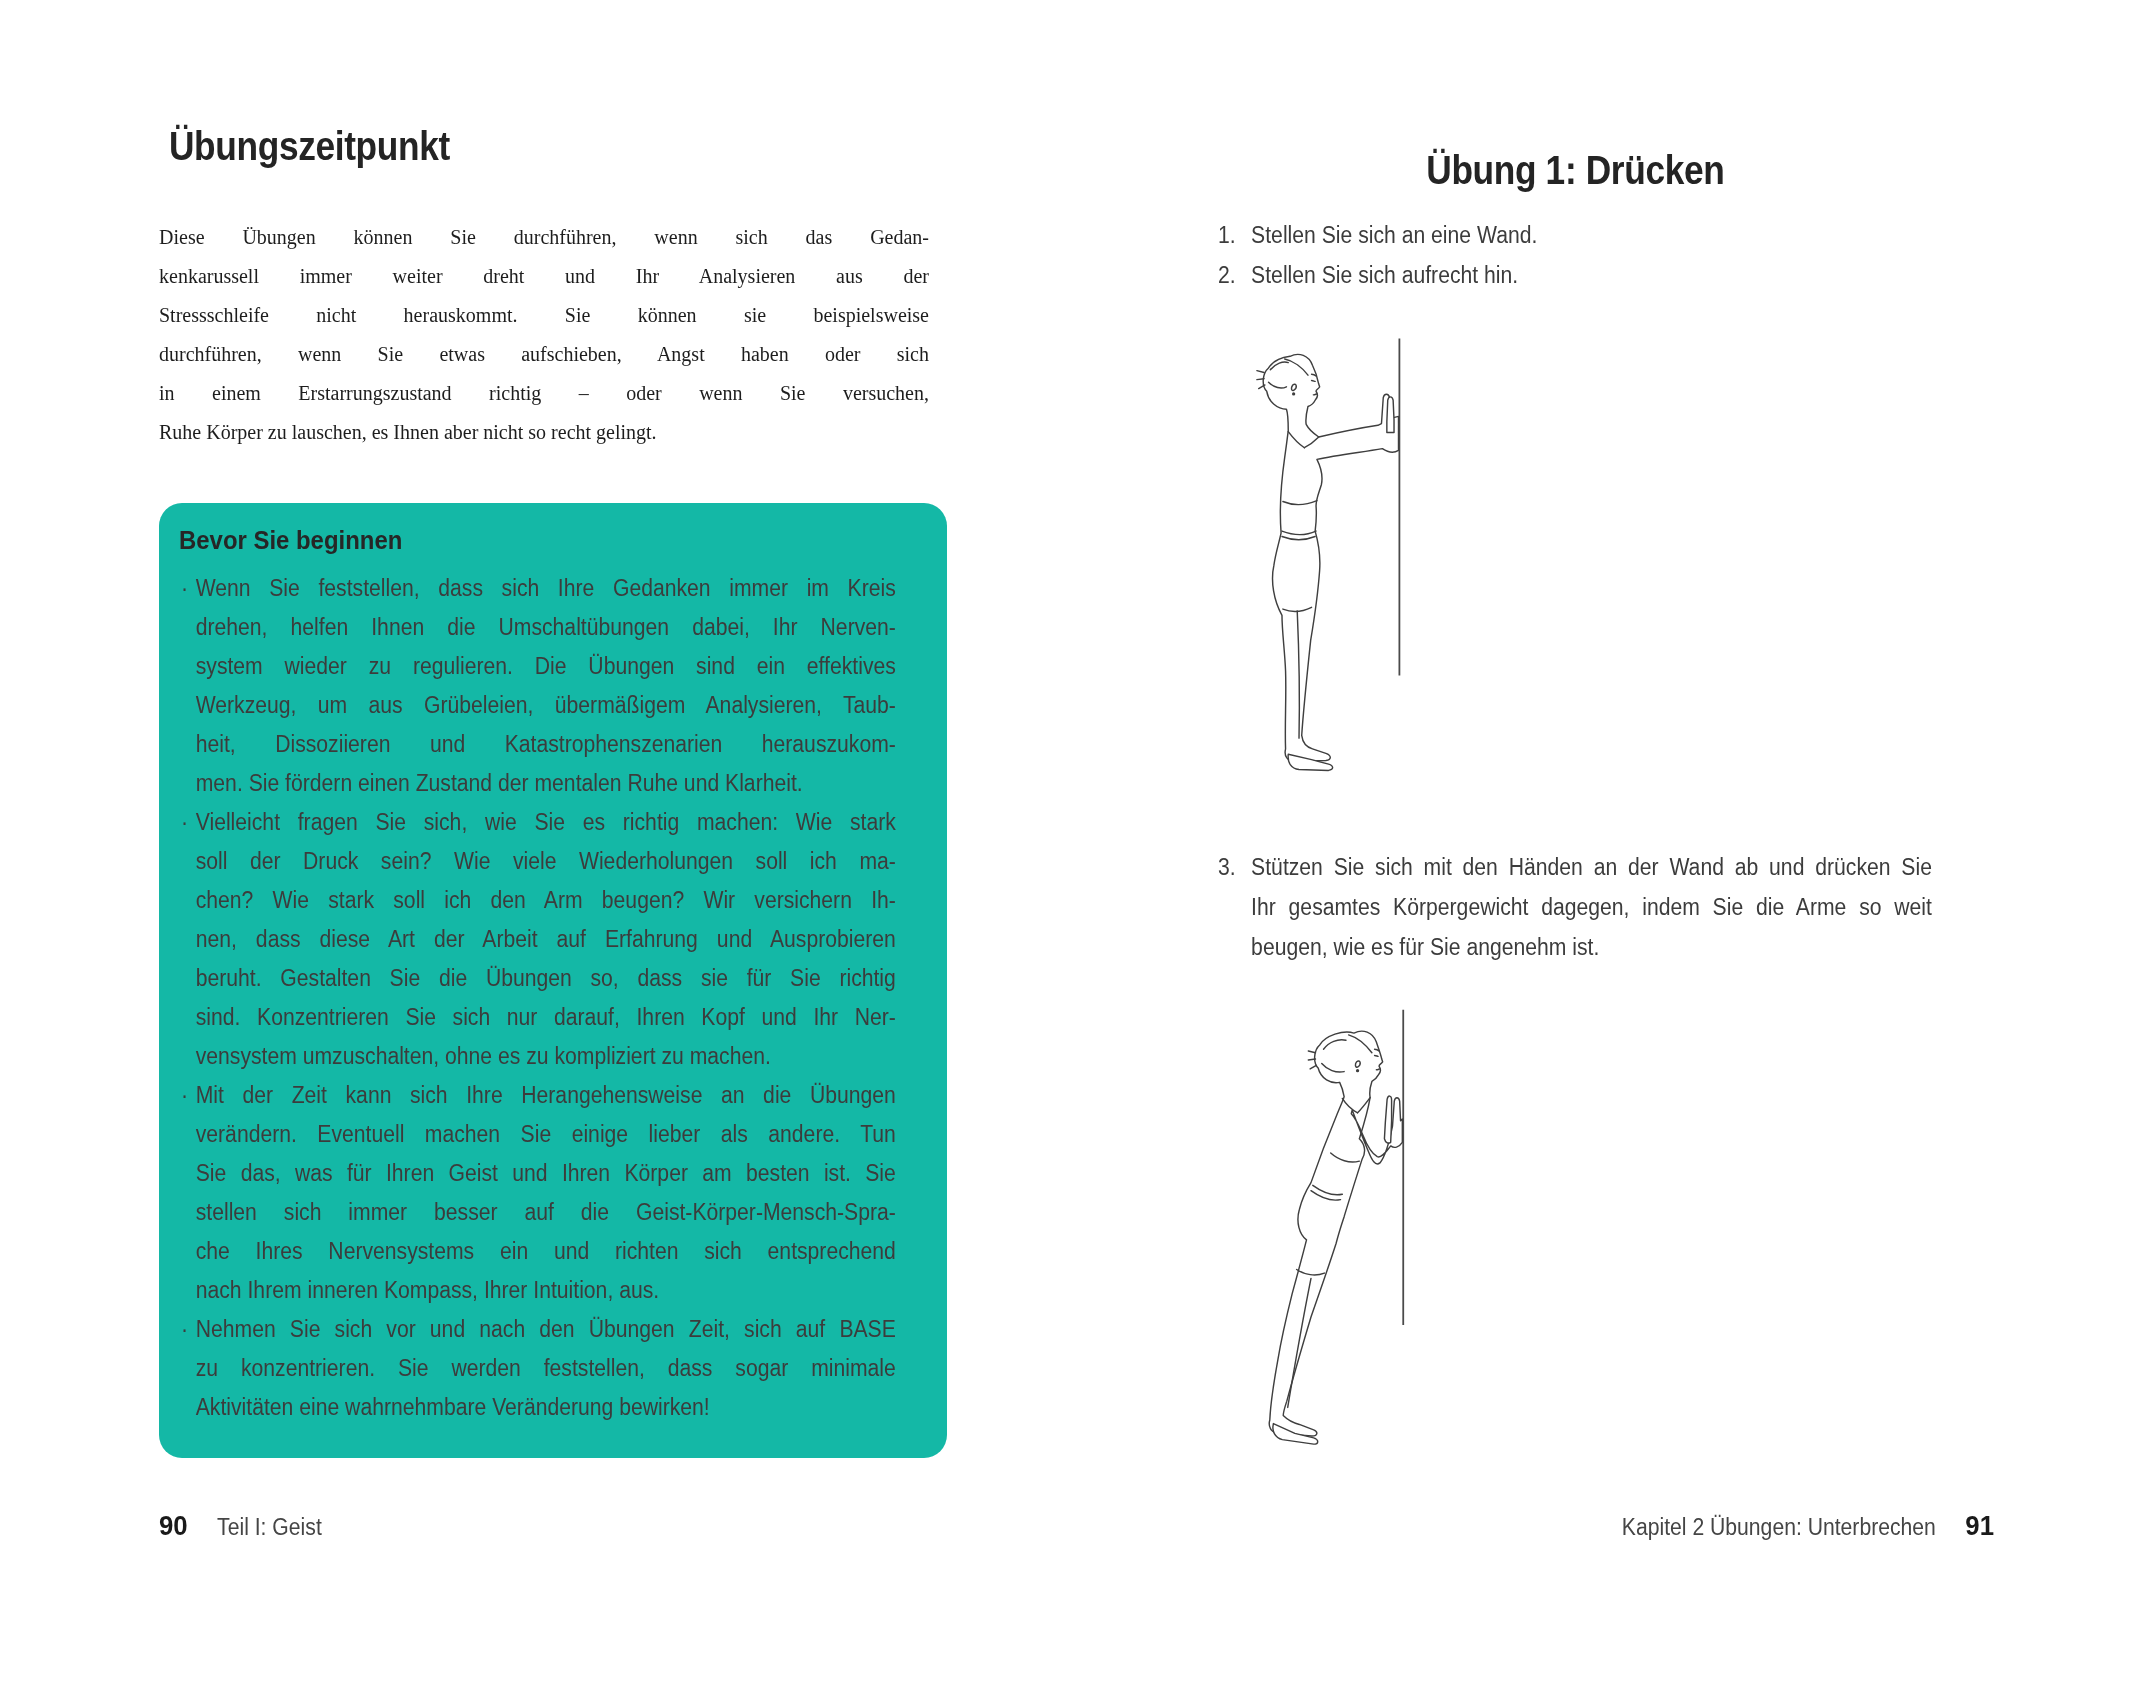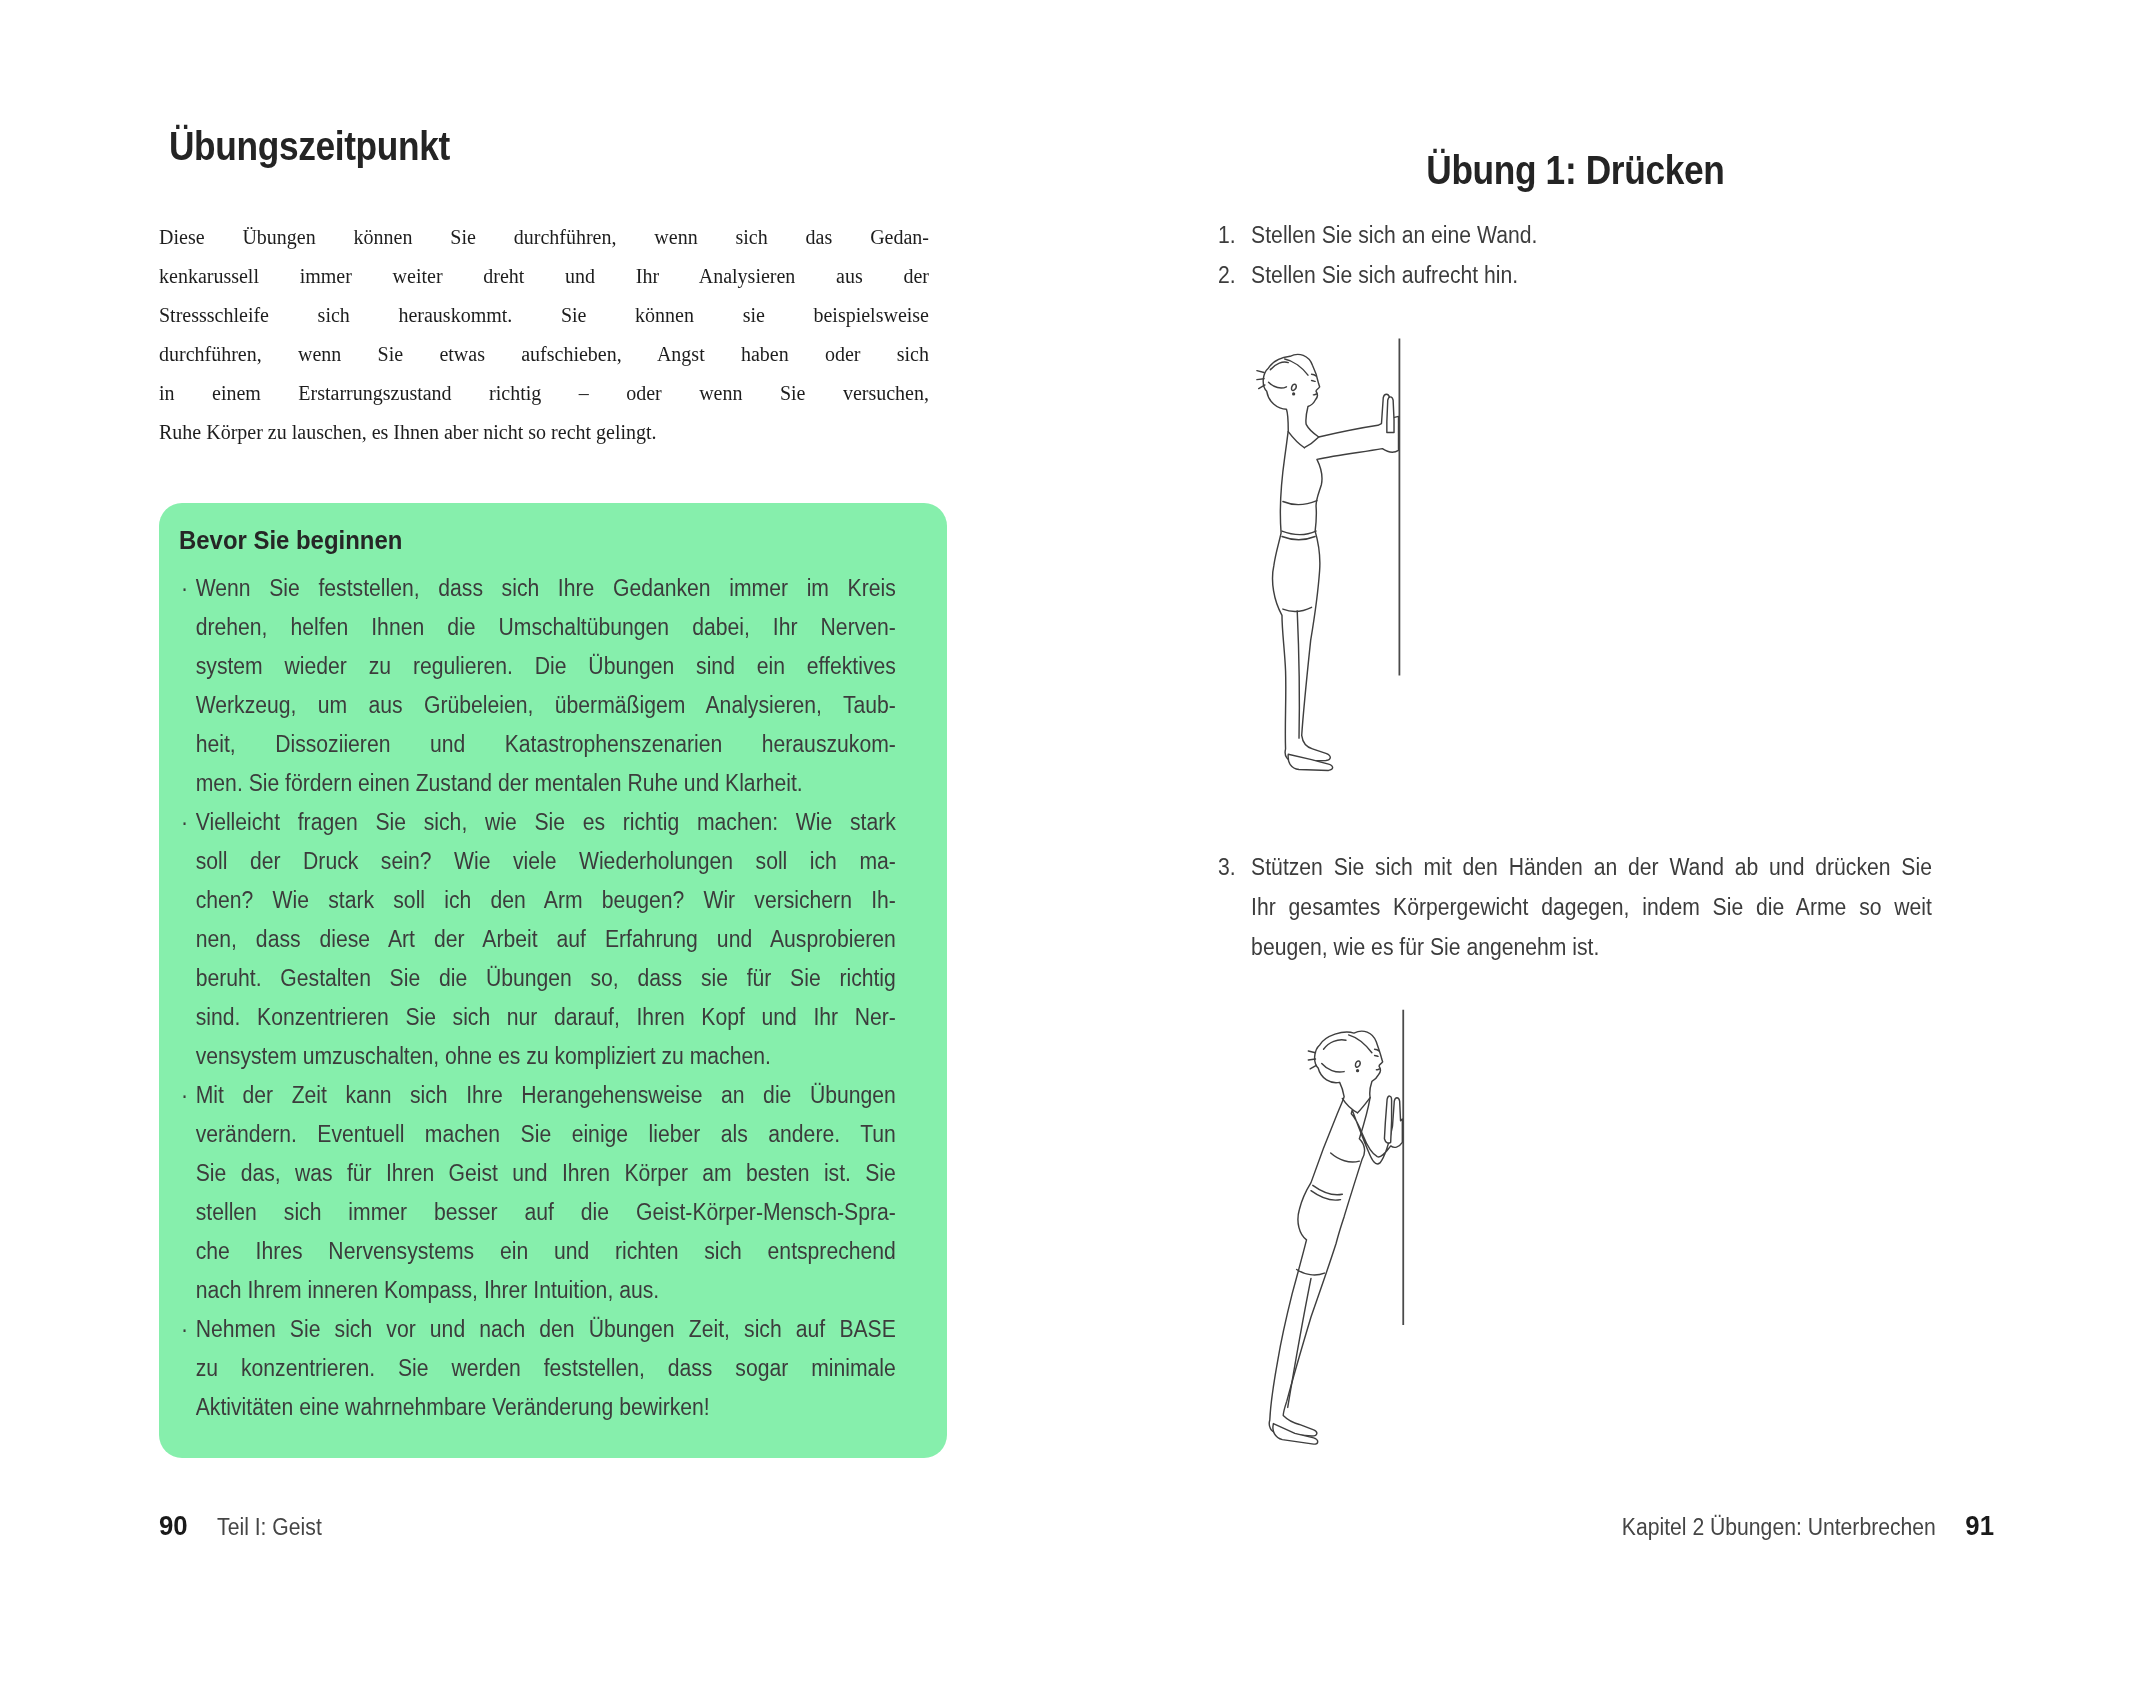--- a/index.html
+++ b/index.html
@@ -23,21 +23,21 @@
 
   
   .intro {
     font-family:"Liberation Serif", serif;
     font-size:20px; color:#1d1d1d; line-height:39px;
   }
   .intro .ln { text-align:justify; text-align-last:justify; }
   .intro .ln.last { text-align-last:left; }
 
   
-  .infobox { background:#86efac; border-radius:23px; }
+  .infobox { background:#14b8a6; border-radius:23px; }
   .box-title { font-size:26px; font-weight:bold; color:#262626; white-space:nowrap; }
   .box-bullets { font-size:23px; color:#3c3c3c; line-height:39px; }
   .bullet { position:relative; padding-left:16px; }
   .bullet .dot { position:absolute; left:0; top:0; color:#3c3c3c; }
   .ln { text-align:justify; text-align-last:justify; }
   .ln.last { text-align-last:left; }
 
   
   .steps { font-size:23px; color:#3c3c3c; line-height:40px; }
   .steprow { display:flex; }
@@ -60,21 +60,21 @@
 </head>
 <body>
 
 <div class="abs" style="left:169px; top:124px;">
   <div class="h1 cond86L">Übungszeitpunkt</div>
 </div>
 
 <div class="abs intro" style="left:159px; top:218px; width:770px;">
     <div class="ln">Diese Übungen können Sie durchführen, wenn sich das Gedan-</div>
     <div class="ln">kenkarussell immer weiter dreht und Ihr Analysieren aus der</div>
-    <div class="ln">Stressschleife sich herauskommt. Sie können sie beispielsweise</div>
+    <div class="ln">Stressschleife nicht herauskommt. Sie können sie beispielsweise</div>
     <div class="ln">durchführen, wenn Sie etwas aufschieben, Angst haben oder sich</div>
     <div class="ln">in einem Erstarrungszustand richtig – oder wenn Sie versuchen,</div>
     <div class="ln last">Ruhe Körper zu lauschen, es Ihnen aber nicht so recht gelingt.</div>
   </div>
 
 <div class="abs infobox" style="left:159px; top:503px; width:788px; height:955px;">
   <div class="abs" style="left:19.7px; top:21.5px;">
     <div class="box-title cond">Bevor Sie beginnen</div>
   </div>
   <div class="abs box-bullets cond" style="left:22.4px; top:66px; width:777px;">

